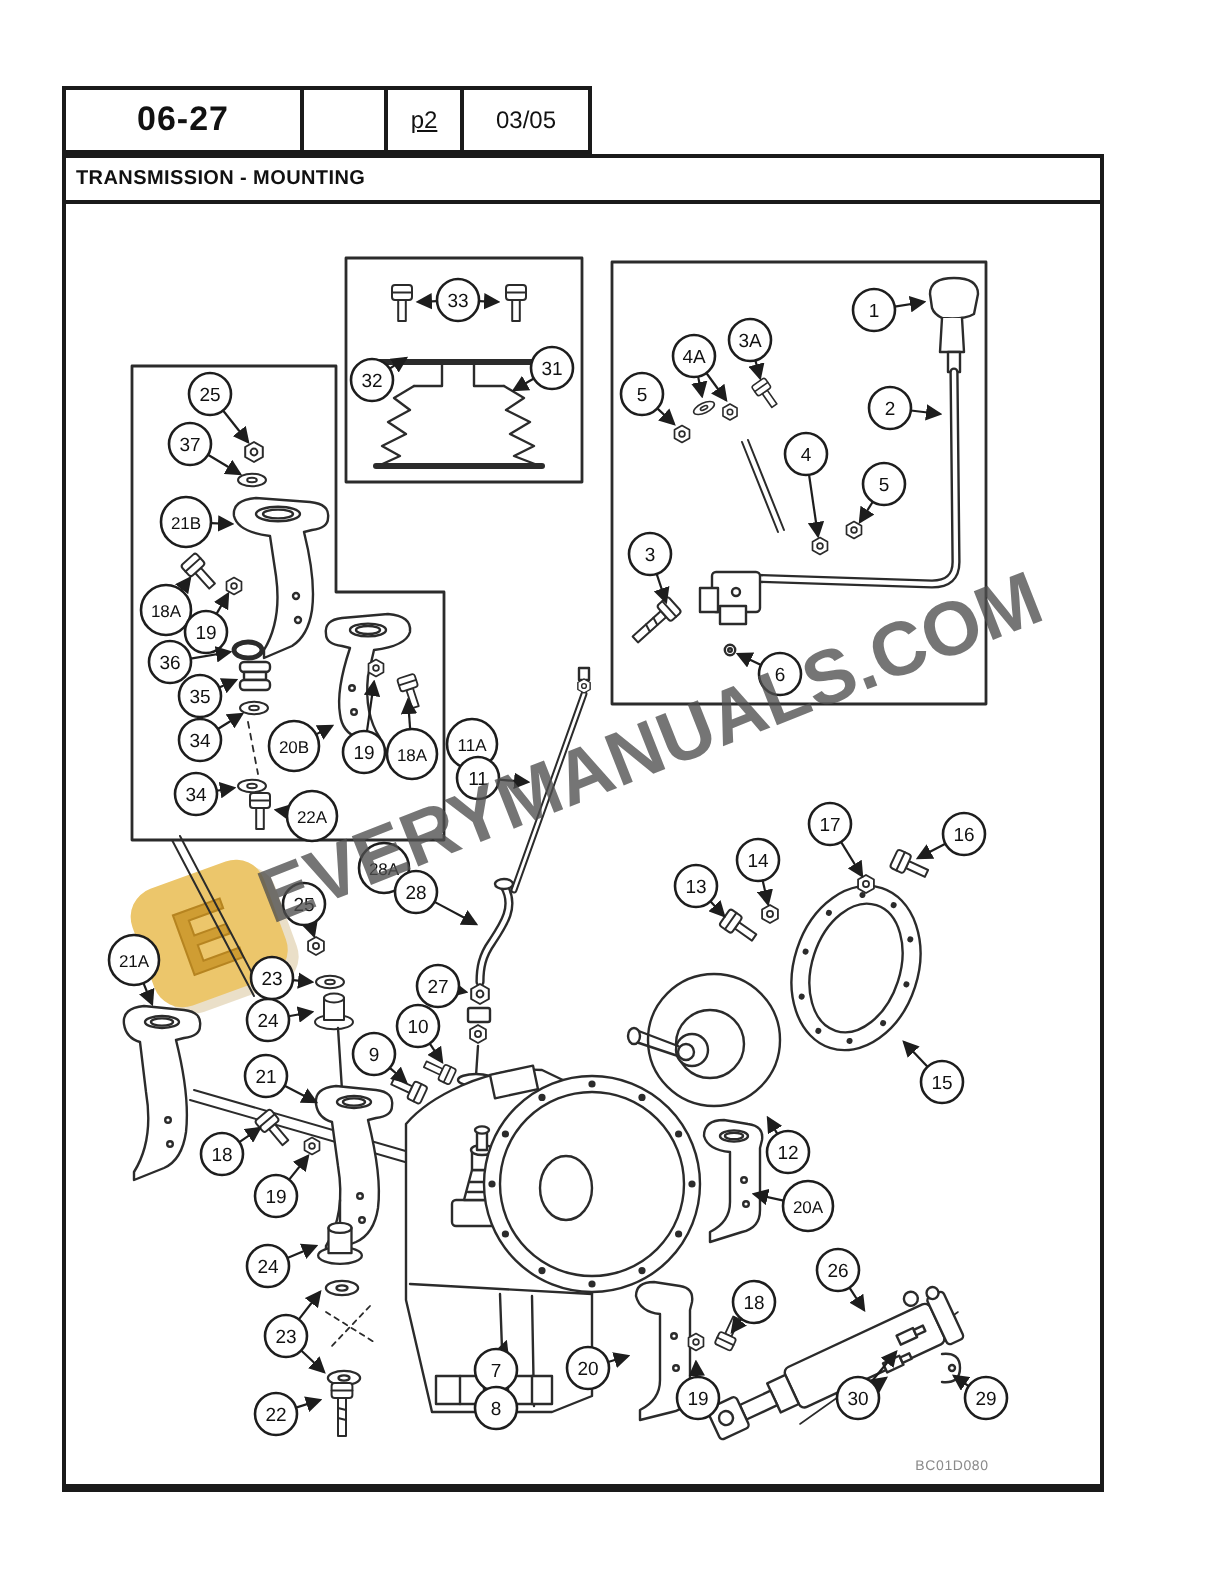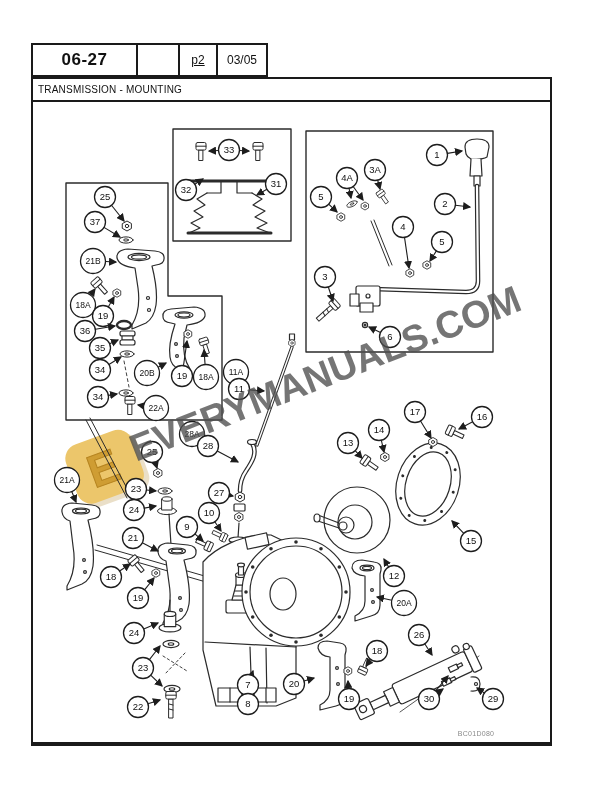--- a/index.html
+++ b/index.html
@@ -3,28 +3,28 @@
 <meta charset="utf-8">
 <style>
   html,body{margin:0;padding:0;background:#fff;}
   #page{position:relative;width:612px;height:791px;background:#fff;overflow:hidden;
         font-family:"Liberation Sans", sans-serif;color:#111;}
   
   #header-table{position:absolute;left:31px;top:43px;display:flex;height:34px;}
   .hcell{box-sizing:border-box;border:2px solid #1a1a1a;border-left:none;
          display:flex;align-items:center;justify-content:center;background:#fff;}
   .hcell:first-child{border-left:2px solid #1a1a1a;}
-  .hcell.c1{width:107px;font-size:17px;font-weight:bold;letter-spacing:.5px;}
+  .hcell.c1{width:121px;font-size:17px;font-weight:bold;letter-spacing:.5px;}
   .hcell.c2{width:42px;}
   .hcell.c3{width:38px;font-size:12px;text-decoration:underline;}
-  .hcell.c4{width:50px;font-size:12px;}
+  .hcell.c4{width:64px;font-size:12px;}
   
   #title-bar{position:absolute;left:31px;top:77px;width:521px;height:25px;box-sizing:border-box;
              border:2px solid #1a1a1a;display:flex;align-items:center;padding-left:5px;
-             font-size:10px;font-weight:normal;letter-spacing:.2px;background:#fff;}
+             font-size:10px;font-weight:bold;letter-spacing:.2px;background:#fff;}
   
   #content-box{position:absolute;left:31px;top:100px;width:521px;height:646px;box-sizing:border-box;
                border:2px solid #1a1a1a;border-bottom-width:4px;background:#fff;}
   #figure-code{position:absolute;left:440px;top:730px;width:72px;text-align:center;
                font-size:7px;color:#8a8a8a;letter-spacing:.3px;}
   #diagram{position:absolute;left:0;top:0;}
   
   .art{stroke:#2b2b2b;stroke-width:1.2;fill:none;stroke-linejoin:round;stroke-linecap:round;}
   .tube-o{stroke:#2b2b2b;stroke-width:4.6;fill:none;stroke-linecap:round;}
   .tube-i{stroke:#ffffff;stroke-width:2.2;fill:none;stroke-linecap:round;}

